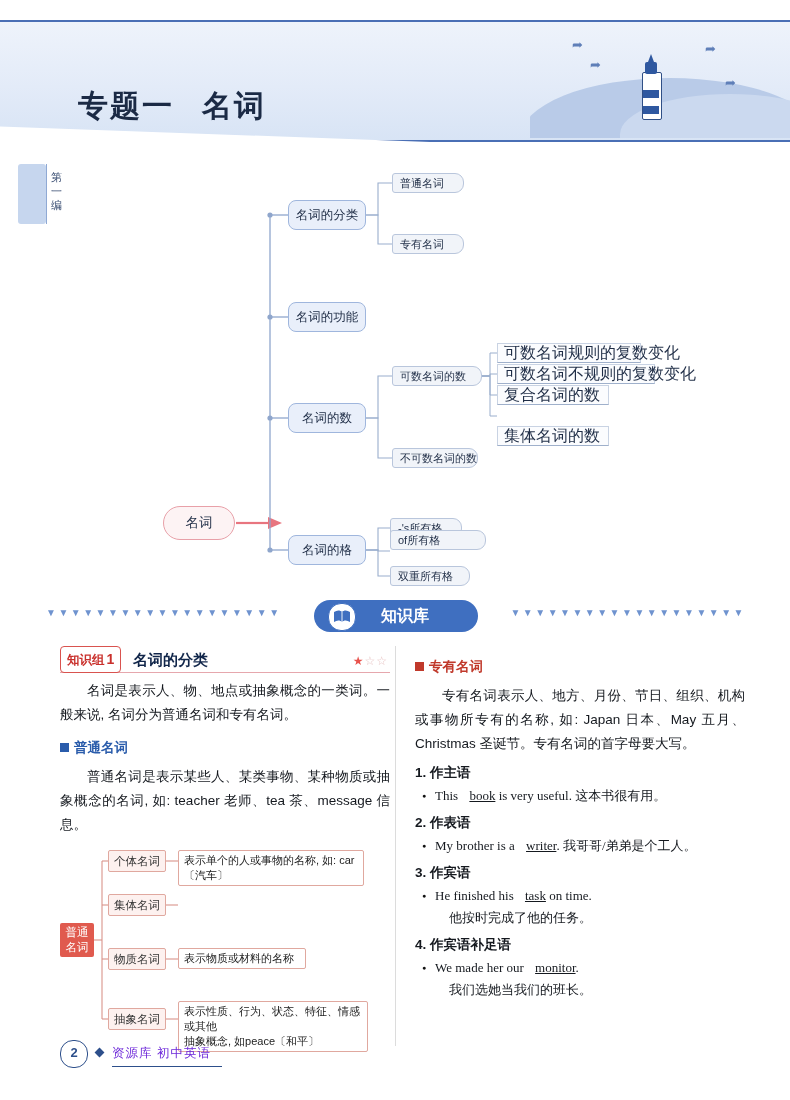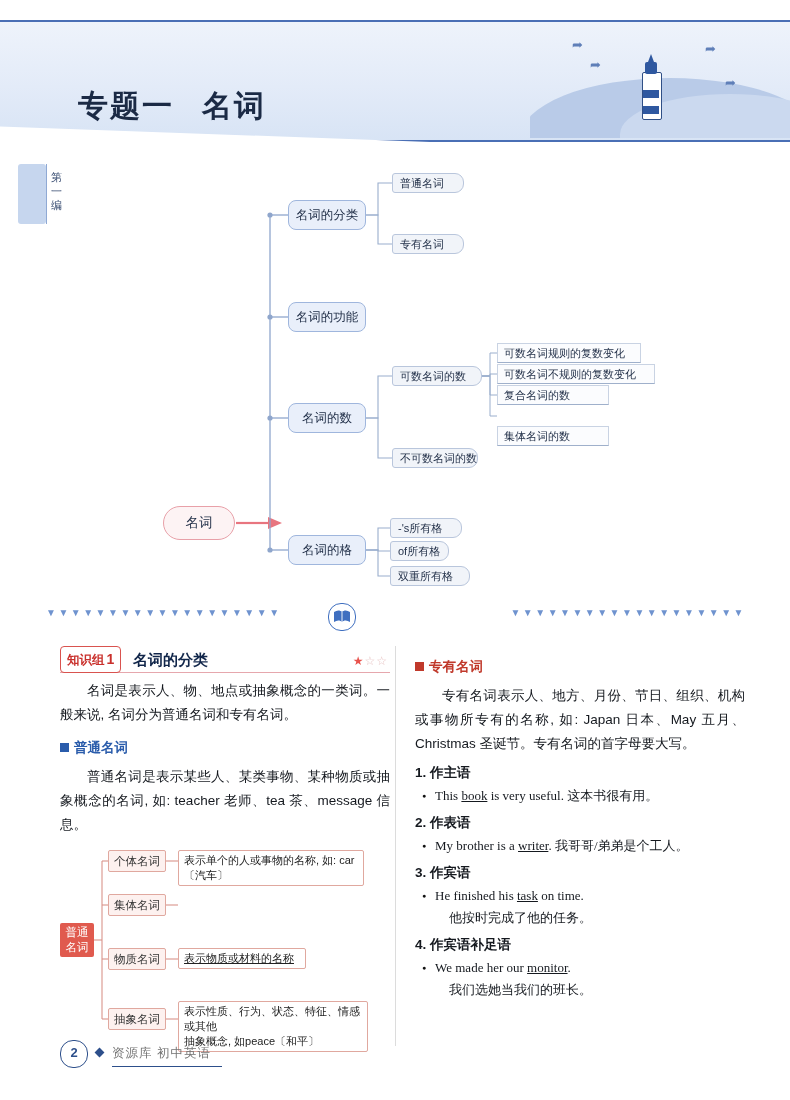--- a/index.html
+++ b/index.html
@@ -179,21 +179,21 @@
     font-size: 11px;
     padding: 0 7px;
     text-align: left;
   }
   .node-l2b {
     height: 20px;
     line-height: 18px;
     border: 1px solid #c9d3e3;
     border-bottom: 1px solid #9fb0cb;
     background: #fbfcfe;
-    font-size: 11px;
+    font-size: 16px;
     padding: 0 6px;
     text-align: left;
   }
 
   
   .kb-band {
     position: absolute;
     left: 46px; top: 600px;
     width: 700px; height: 36px;
   }
@@ -369,21 +369,21 @@
     left: 7px; top: 0;
     font-size: 7px;
     color: #111;
   }
   .cont-line {
     padding-left: 34px;
     font-size: 13px;
     line-height: 22px;
     font-family: "Liberation Serif", serif;
   }
-  .ul { text-decoration: underline; }
+  .ul { text-decoration: underline; margin-left: 8px; }
 
   
   .footer {
     position: absolute;
     left: 60px; bottom: 30px;
     width: 690px; height: 30px;
   }
   .pg-circle {
     position: absolute;
     left: 0; top: 0;
@@ -400,21 +400,21 @@
     position: absolute;
     left: 36px; top: 9px;
     width: 7px; height: 7px;
     background: #2d4f8b;
     transform: rotate(45deg);
   }
   .pg-text {
     position: absolute;
     left: 52px; top: 5px;
     font-size: 12.5px;
-    color: #737373;
+    color: #6d28d9;
     letter-spacing: 1px;
   }
   .pg-rule {
     position: absolute;
     left: 52px; top: 26px;
     width: 110px; height: 0;
     border-top: 1px solid #2d4f8b;
   }
 </style>
 </head>
@@ -497,27 +497,28 @@
 
   <div class="node node-l2" style="left:392px; top:216px; width:90px;">可数名词的数</div>
   <div class="node node-l2" style="left:392px; top:298px; width:86px;">不可数名词的数</div>
 
   <div class="node node-l2b" style="left:497px; top:193px; width:144px;">可数名词规则的复数变化</div>
   <div class="node node-l2b" style="left:497px; top:214px; width:158px;">可数名词不规则的复数变化</div>
   <div class="node node-l2b" style="left:497px; top:235px; width:112px;">复合名词的数</div>
   <div class="node node-l2b" style="left:497px; top:256px; width:112px;margin-top:20px;">集体名词的数</div>
 
   <div class="node node-l2" style="left:390px; top:368px; width:72px;">-'s所有格</div>
-  <div class="node node-l2" style="left:390px; top:391px; width:59px;">of所有格</div>
+  <div class="node node-l2" style="left:390px; top:380px; width:96px;">of所有格</div>
   <div class="node node-l2" style="left:390px; top:416px; width:80px;">双重所有格</div>
 </div>
 
 <div class="kb-band">
   <div class="kb-dots left">▼▼▼▼▼▼▼▼▼▼▼▼▼▼▼▼▼▼▼</div>
   <div class="kb-dots right">▼▼▼▼▼▼▼▼▼▼▼▼▼▼▼▼▼▼▼</div>
+  <div class="kb-pill">知识库</div>
   <div class="kb-badge">
     <svg width="18" height="16" viewBox="0 0 18 16">
       <path d="M1 3 C4 1, 7 1, 9 3 C11 1, 14 1, 17 3 L17 13 C14 11, 11 11, 9 13 C7 11, 4 11, 1 13 Z" fill="#3f6fc0"></path>
       <path d="M9 3 L9 13" stroke="#ffffff" stroke-width="0.9"></path>
     </svg>
   </div>
 </div>
 
 <div class="col-divider"></div>
 
@@ -553,21 +554,21 @@
       <div>普通</div>
       <div>名词</div>
     </div>
 
     <div class="tree-label" style="top:3px;">个体名词</div>
     <div class="tree-label" style="top:47px;">集体名词</div>
     <div class="tree-label" style="top:101px;font-family:Liberation Serif, serif;">物质名词</div>
     <div class="tree-label" style="top:161px;">抽象名词</div>
 
     <div class="tree-desc" style="top:3px; width:186px;">表示单个的人或事物的名称, 如: car〔汽车〕</div>
-    <div class="tree-desc" style="top:101px; width:128px;text-decoration:underline;">表示物质或材料的名称</div>
+    <div class="tree-desc" style="top:101px; width:128px;">表示物质或材料的名称</div>
     <div class="tree-desc" style="top:154px; width:190px; white-space:pre-line;">表示性质、行为、状态、特征、情感或其他
 抽象概念, 如peace〔和平〕</div>
   </div>
 </div>
 
 <div class="col col-right">
 
   <div class="sub-head red"><span class="sq"></span><span>专有名词</span></div>
 
   <div class="para">专有名词表示人、地方、月份、节日、组织、机构或事物所专有的名称, 如: Japan 日本、May 五月、Christmas 圣诞节。专有名词的首字母要大写。</div>

